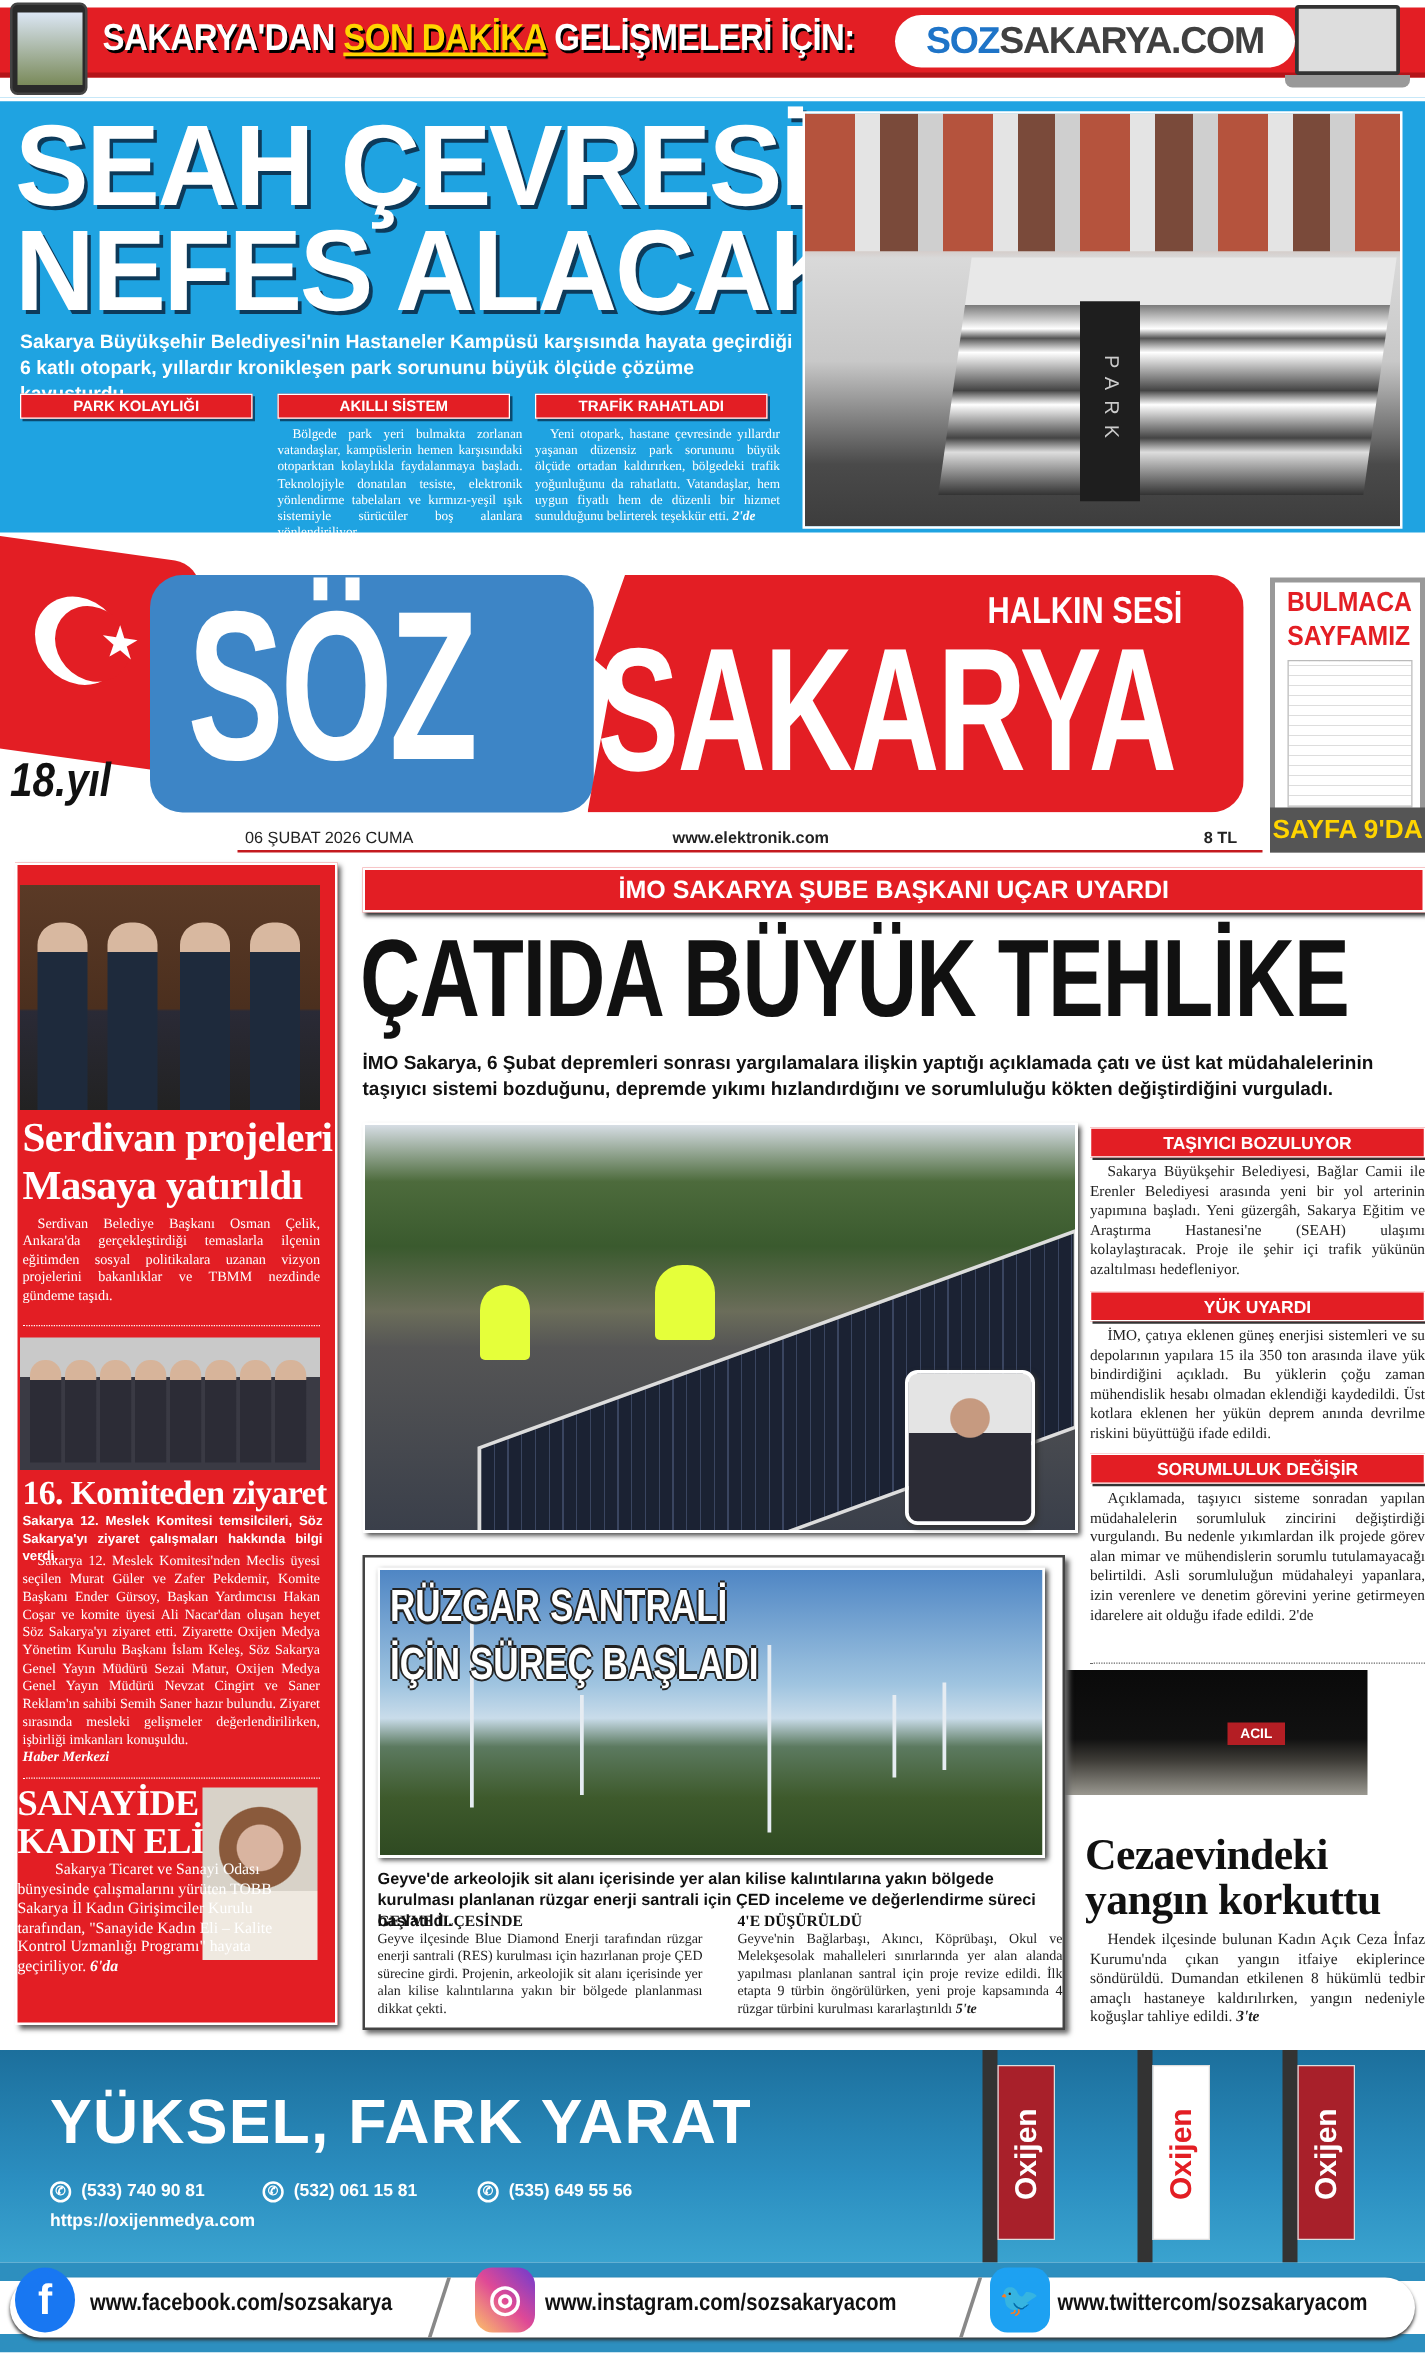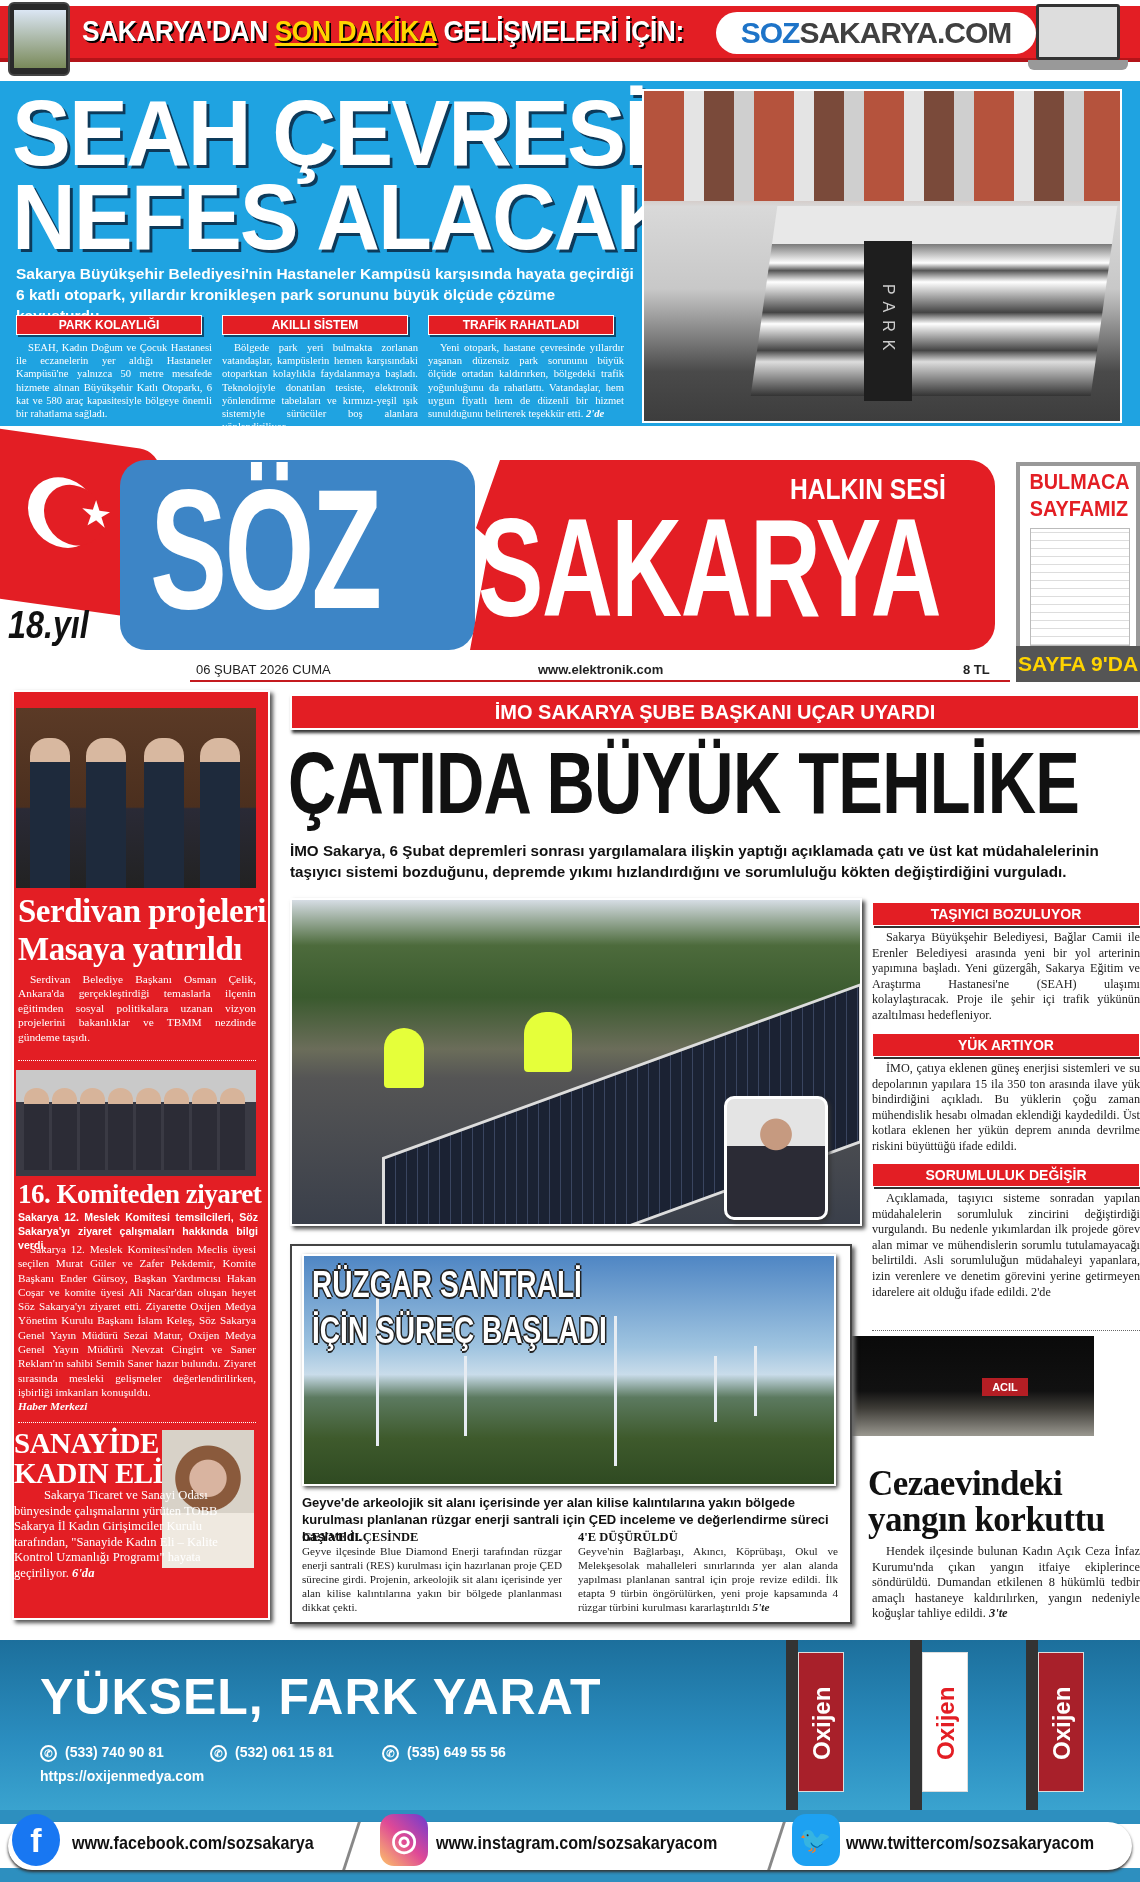--- a/index.html
+++ b/index.html
@@ -137,21 +137,20 @@
 <div id="topbar-url" class="abs cond"><span class="b">SOZ</span><span class="r">SAKARYA.COM</span></div>
 
 <div id="hero" class="abs">
   <div id="hero-title" class="abs">
     <div>SEAH ÇEVRESİ</div>
     <div>NEFES ALACAK</div>
   </div>
   <div id="hero-sub" class="abs">Sakarya Büyükşehir Belediyesi'nin Hastaneler Kampüsü karşısında hayata geçirdiği 6 katlı otopark, yıllardır kronikleşen park sorununu büyük ölçüde çözüme kavuşturdu.</div>
   <div class="abs hero-col" style="left:16px">
     <div class="hero-tag">PARK KOLAYLIĞI</div>
-    <div class="hero-body">SEAH, Kadın Doğum ve Çocuk Hastanesi ile eczanelerin yer aldığı Hastaneler Kampüsü'ne yalnızca 50 metre mesafede hizmete alınan Büyükşehir Katlı Otoparkı, 6 kat ve 580 araç kapasitesiyle bölgeye önemli bir rahatlama sağladı.</div>
   </div>
   <div class="abs hero-col" style="left:222px">
     <div class="hero-tag">AKILLI SİSTEM</div>
     <div class="hero-body">Bölgede park yeri bulmakta zorlanan vatandaşlar, kampüslerin hemen karşısındaki otoparktan kolaylıkla faydalanmaya başladı. Teknolojiyle donatılan tesiste, elektronik yönlendirme tabelaları ve kırmızı-yeşil ışık sistemiyle sürücüler boş alanlara yönlendiriliyor.</div>
   </div>
   <div class="abs hero-col" style="left:428px">
     <div class="hero-tag">TRAFİK RAHATLADI</div>
     <div class="hero-body"><span>Yeni otopark, hastane çevresinde yıllardır yaşanan düzensiz park sorununu büyük ölçüde ortadan kaldırırken, bölgedeki trafik yoğunluğunu da rahatlattı. Vatandaşlar, hem uygun fiyatlı hem de düzenli bir hizmet sunulduğunu belirterek teşekkür etti.</span> <b><i>2'de</i></b></div>
   </div>
   <div id="hero-photo" class="abs photo">
@@ -223,21 +222,21 @@
 <div id="deck" class="abs">İMO Sakarya, 6 Şubat depremleri sonrası yargılamalara ilişkin yaptığı açıklamada çatı ve üst kat müdahalelerinin taşıyıcı sistemi bozduğunu, depremde yıkımı hızlandırdığını ve sorumluluğu kökten değiştirdiğini vurguladı.</div>
 <div id="mainphoto" class="abs photo">
   <div class="abs panels"></div>
     <div class="abs w1"></div>
     <div class="abs w2"></div>
 </div>
 <div id="inset" class="abs photo"></div>
 
 <div class="abs rtag" style="top:902px">TAŞIYICI BOZULUYOR</div>
 <div class="abs rbody" style="top:930px">Sakarya Büyükşehir Belediyesi, Bağlar Camii ile Erenler Belediyesi arasında yeni bir yol arterinin yapımına başladı. Yeni güzergâh, Sakarya Eğitim ve Araştırma Hastanesi'ne (SEAH) ulaşımı kolaylaştıracak. Proje ile şehir içi trafik yükünün azaltılması hedefleniyor.</div>
-<div class="abs rtag" style="top:1033px">YÜK ARTIYOR</div>
+<div class="abs rtag" style="top:1033px">YÜK UYARDI</div>
 <div class="abs rbody" style="top:1061px">İMO, çatıya eklenen güneş enerjisi sistemleri ve su depolarının yapılara 15 ila 350 ton arasında ilave yük bindirdiğini açıkladı. Bu yüklerin çoğu zaman mühendislik hesabı olmadan eklendiği kaydedildi. Üst kotlara eklenen her yükün deprem anında devrilme riskini büyüttüğü ifade edildi.</div>
 <div class="abs rtag" style="top:1163px">SORUMLULUK DEĞİŞİR</div>
 <div class="abs rbody" style="top:1191px">Açıklamada, taşıyıcı sisteme sonradan yapılan müdahalelerin sorumluluk zincirini değiştirdiği vurgulandı. Bu nedenle yıkımlardan ilk projede görev alan mimar ve mühendislerin sorumlu tutulamayacağı belirtildi. Asli sorumluluğun müdahaleyi yapanlara, izin verenlere ve denetim görevini yerine getirmeyen idarelere ait olduğu ifade edildi. 2'de</div>
 <div class="abs dotrule" style="left:872px;top:1330px;width:268px;border-color:#666"></div>
 <div id="rphoto" class="abs photo">
   <div class="abs sign">ACIL</div>
 </div>
 <div id="r-h" class="abs">Cezaevindeki yangın korkuttu</div>
 <div id="r-b" class="abs"><span>Hendek ilçesinde bulunan Kadın Açık Ceza İnfaz Kurumu'nda çıkan yangın itfaiye ekiplerince söndürüldü. Dumandan etkilenen 8 hükümlü tedbir amaçlı hastaneye kaldırılırken, yangın nedeniyle koğuşlar tahliye edildi.</span> <b><i>3'te</i></b></div>
 
@@ -251,21 +250,21 @@
 </div>
 <div id="wind-title" class="abs">
     <div>RÜZGAR SANTRALİ</div>
     <div>İÇİN SÜREÇ BAŞLADI</div>
   </div>
 <div id="wind-deck" class="abs">Geyve'de arkeolojik sit alanı içerisinde yer alan kilise kalıntılarına yakın bölgede kurulması planlanan rüzgar enerji santrali için ÇED inceleme ve değerlendirme süreci başlatıldı.</div>
 <div class="abs wcol" style="left:302px">
   <h4>GEYVE İLÇESİNDE</h4>
   <p>Geyve ilçesinde Blue Diamond Enerji tarafından rüzgar enerji santrali (RES) kurulması için hazırlanan proje ÇED sürecine girdi. Projenin, arkeolojik sit alanı içerisinde yer alan kilise kalıntılarına yakın bir bölgede planlanması dikkat çekti.</p>
 </div>
-<div class="abs wcol" style="left:578px">
+<div class="abs wcol" style="left:590px">
   <h4>4'E DÜŞÜRÜLDÜ</h4>
   <p><span>Geyve'nin Bağlarbaşı, Akıncı, Köprübaşı, Okul ve Melekşesolak mahalleleri sınırlarında yer alan alanda yapılması planlanan santral için proje revize edildi. İlk etapta 9 türbin öngörülürken, yeni proje kapsamında 4 rüzgar türbini kurulması kararlaştırıldı</span> <b><i>5'te</i></b></p>
 </div>
 
 <div id="ad" class="abs"></div>
 <div id="ad-title" class="abs">YÜKSEL, FARK YARAT</div>
 <div class="abs ad-phone" style="left:40px"><span class="ic">✆</span><span>(533) 740 90 81</span></div>
 <div class="abs ad-phone" style="left:210px"><span class="ic">✆</span><span>(532) 061 15 81</span></div>
 <div class="abs ad-phone" style="left:382px"><span class="ic">✆</span><span>(535) 649 55 56</span></div>
 <div id="ad-url" class="abs">https://oxijenmedya.com</div>

